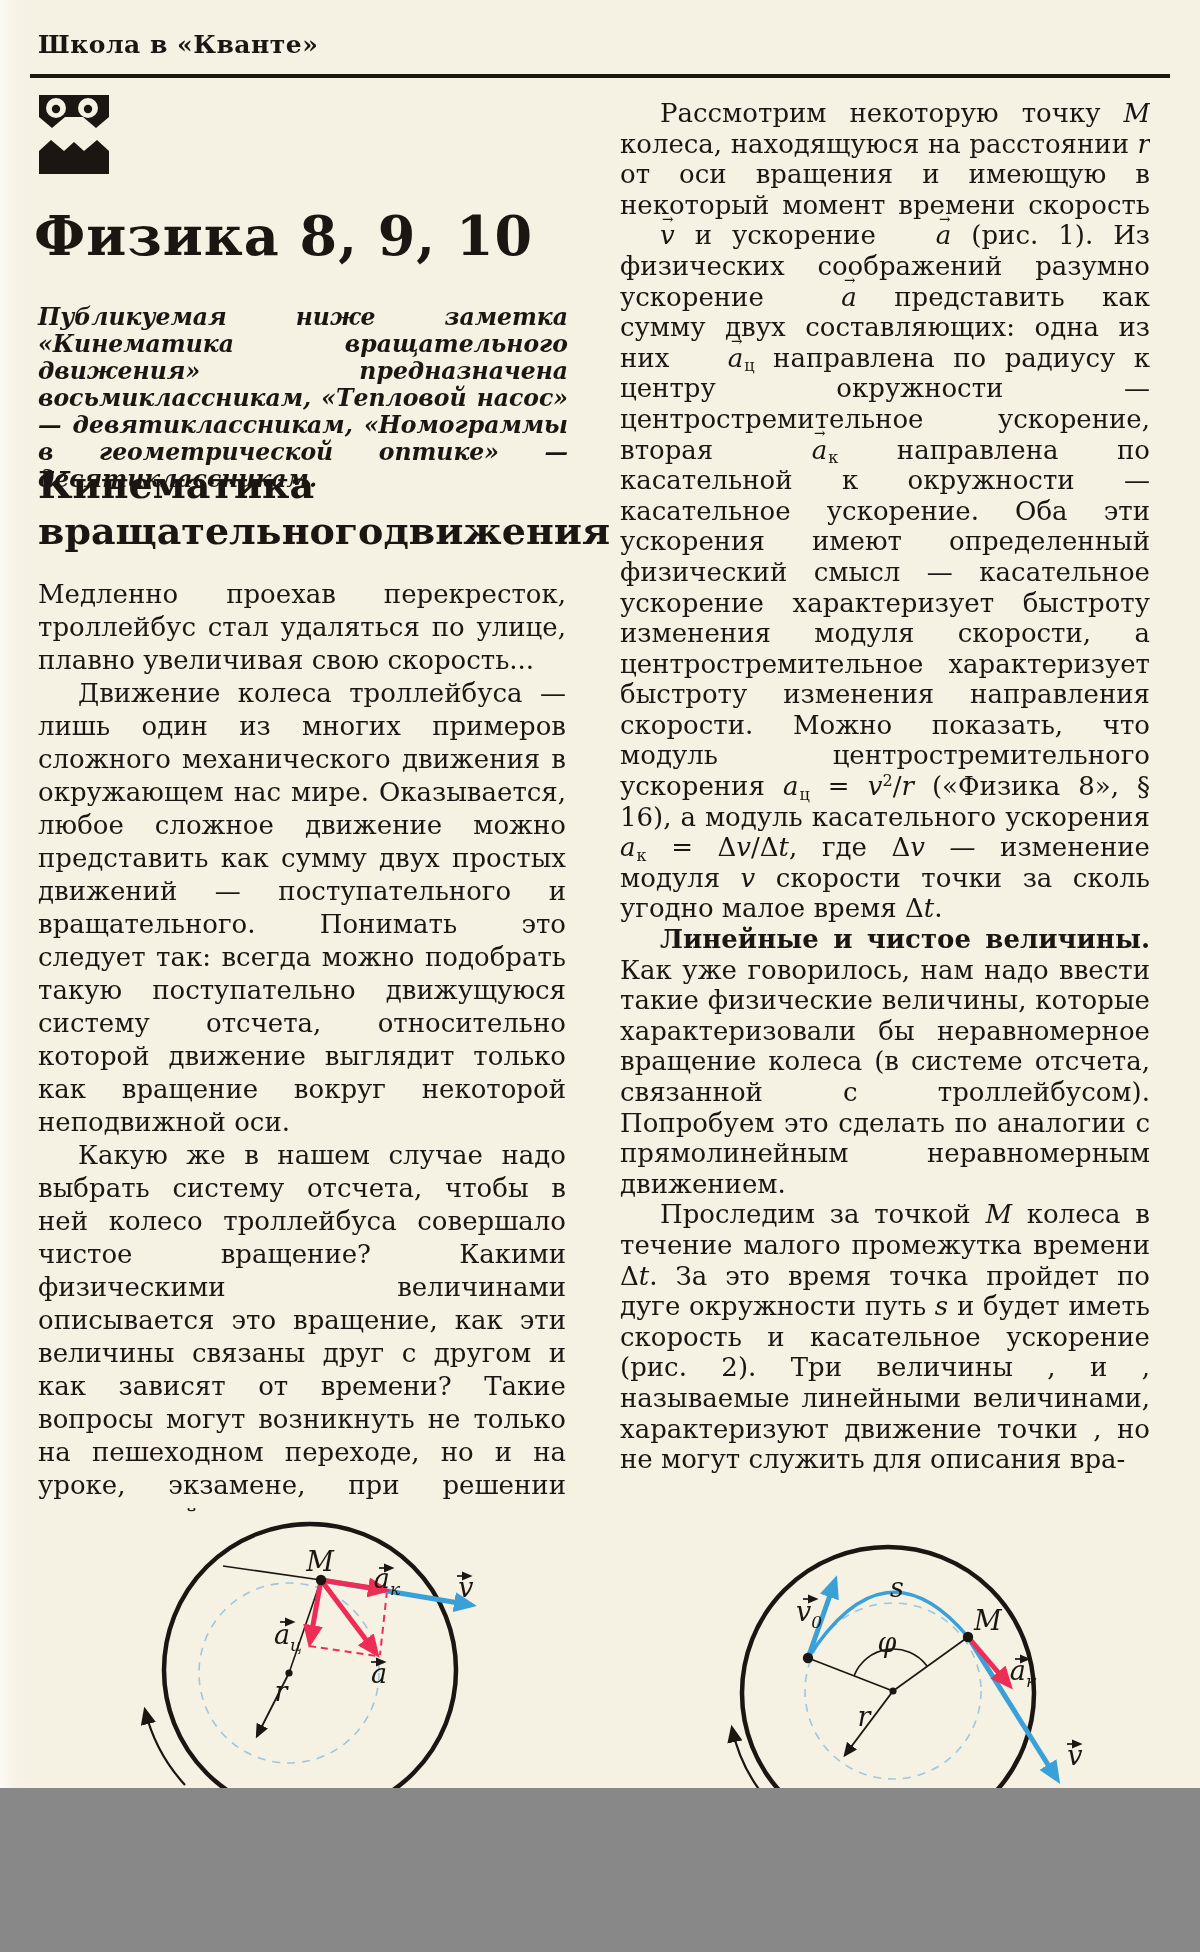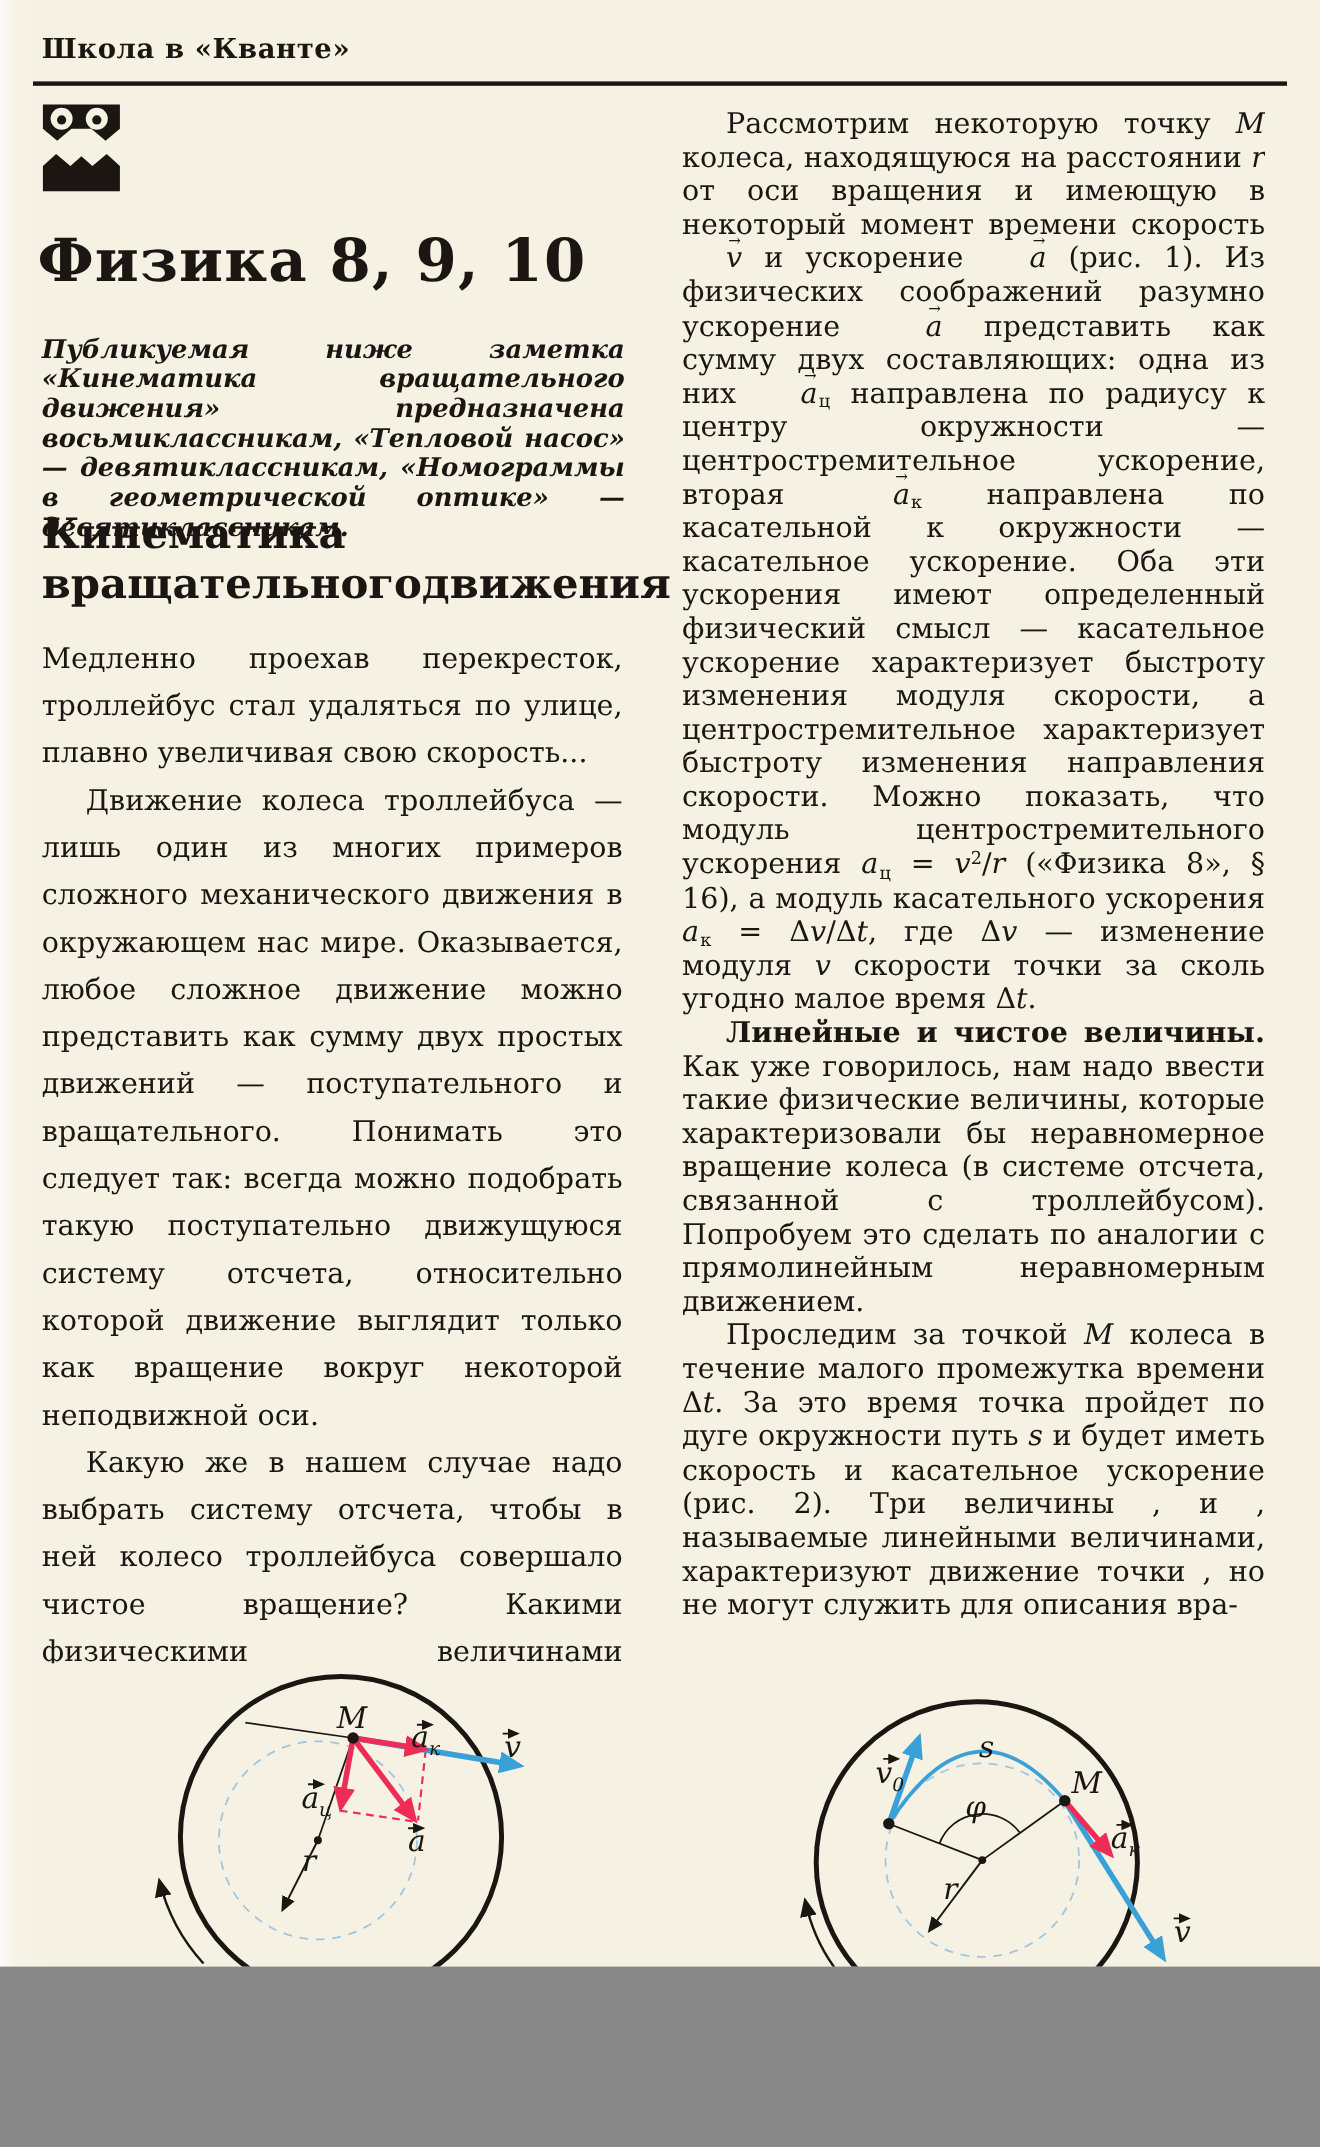--- a/index.html
+++ b/index.html
@@ -11,21 +11,21 @@
   .rule{left:30px;top:74px;width:1140px;height:3.5px;background:#1b1611;}
   .logo{left:38px;top:94px;}
   .title{left:34px;top:204px;font-size:54px;font-weight:bold;letter-spacing:1px;white-space:nowrap;}
   .lead{left:38px;top:304px;width:530px;font-size:23.5px;line-height:27px;
         font-weight:bold;font-style:italic;text-align:justify;}
   .sec{left:38px;top:462px;width:528px;font-size:38px;font-weight:bold;line-height:46px;}
   .sec .l2{display:flex;justify-content:space-between;}
   .col{text-align:justify;font-size:26px;overflow:hidden;}
   .col p{margin:0;}
   .col p.ind{text-indent:40px;}
-  .colL{left:38px;top:578px;width:528px;height:934px;line-height:43px;}
+  .colL{left:38px;top:578px;width:528px;height:934px;line-height:33px;}
   .colR{left:620px;top:98px;width:530px;height:1426px;line-height:30.6px;}
   .col i, .cap i{font-style:italic;}
   sub,sup{line-height:0;font-size:0.62em;}
   sub{vertical-align:-0.28em;margin-left:1px;}
   sup{vertical-align:0.55em;}
   .vec{position:relative;display:inline-block;font-style:italic;}
   .vec::before{content:"\2192";position:absolute;left:50%;top:-0.55em;
                transform:translateX(-45%) scaleX(.9);font-size:0.58em;font-style:normal;line-height:1;}
   .cap{font-size:19px;font-weight:bold;font-style:italic;}
   .imprint{left:42px;top:1872px;font-size:24px;word-spacing:9px;}

